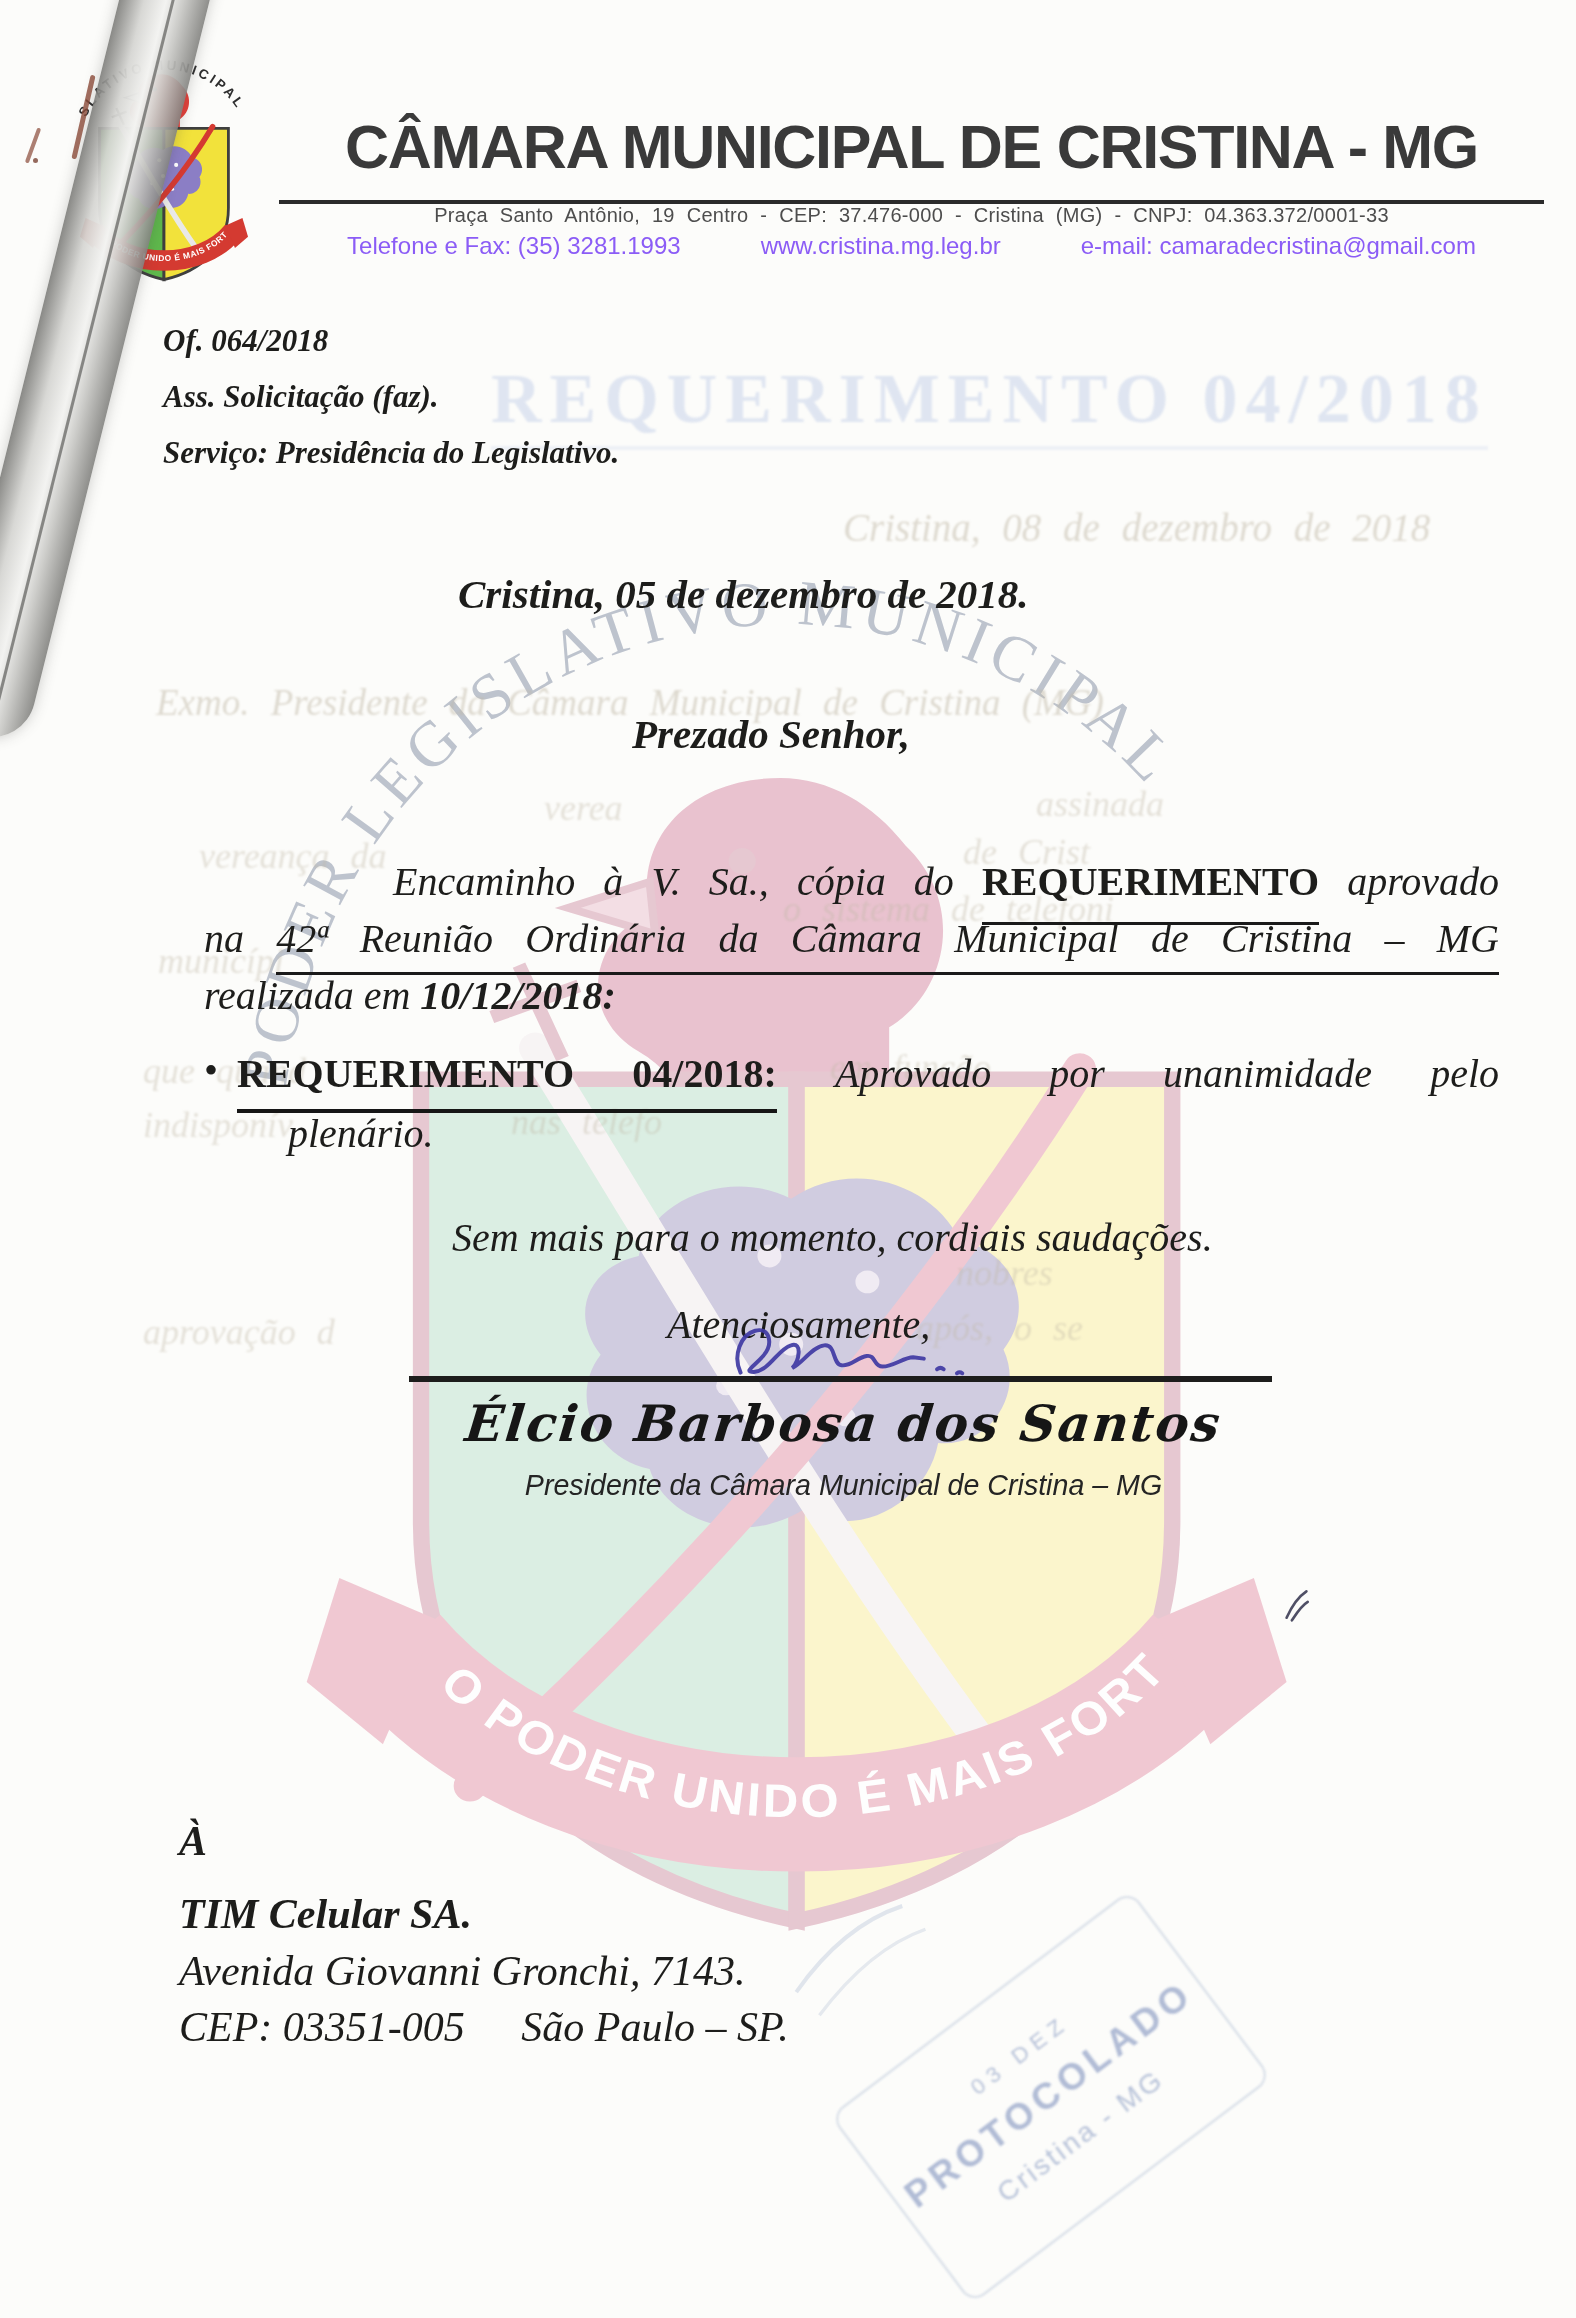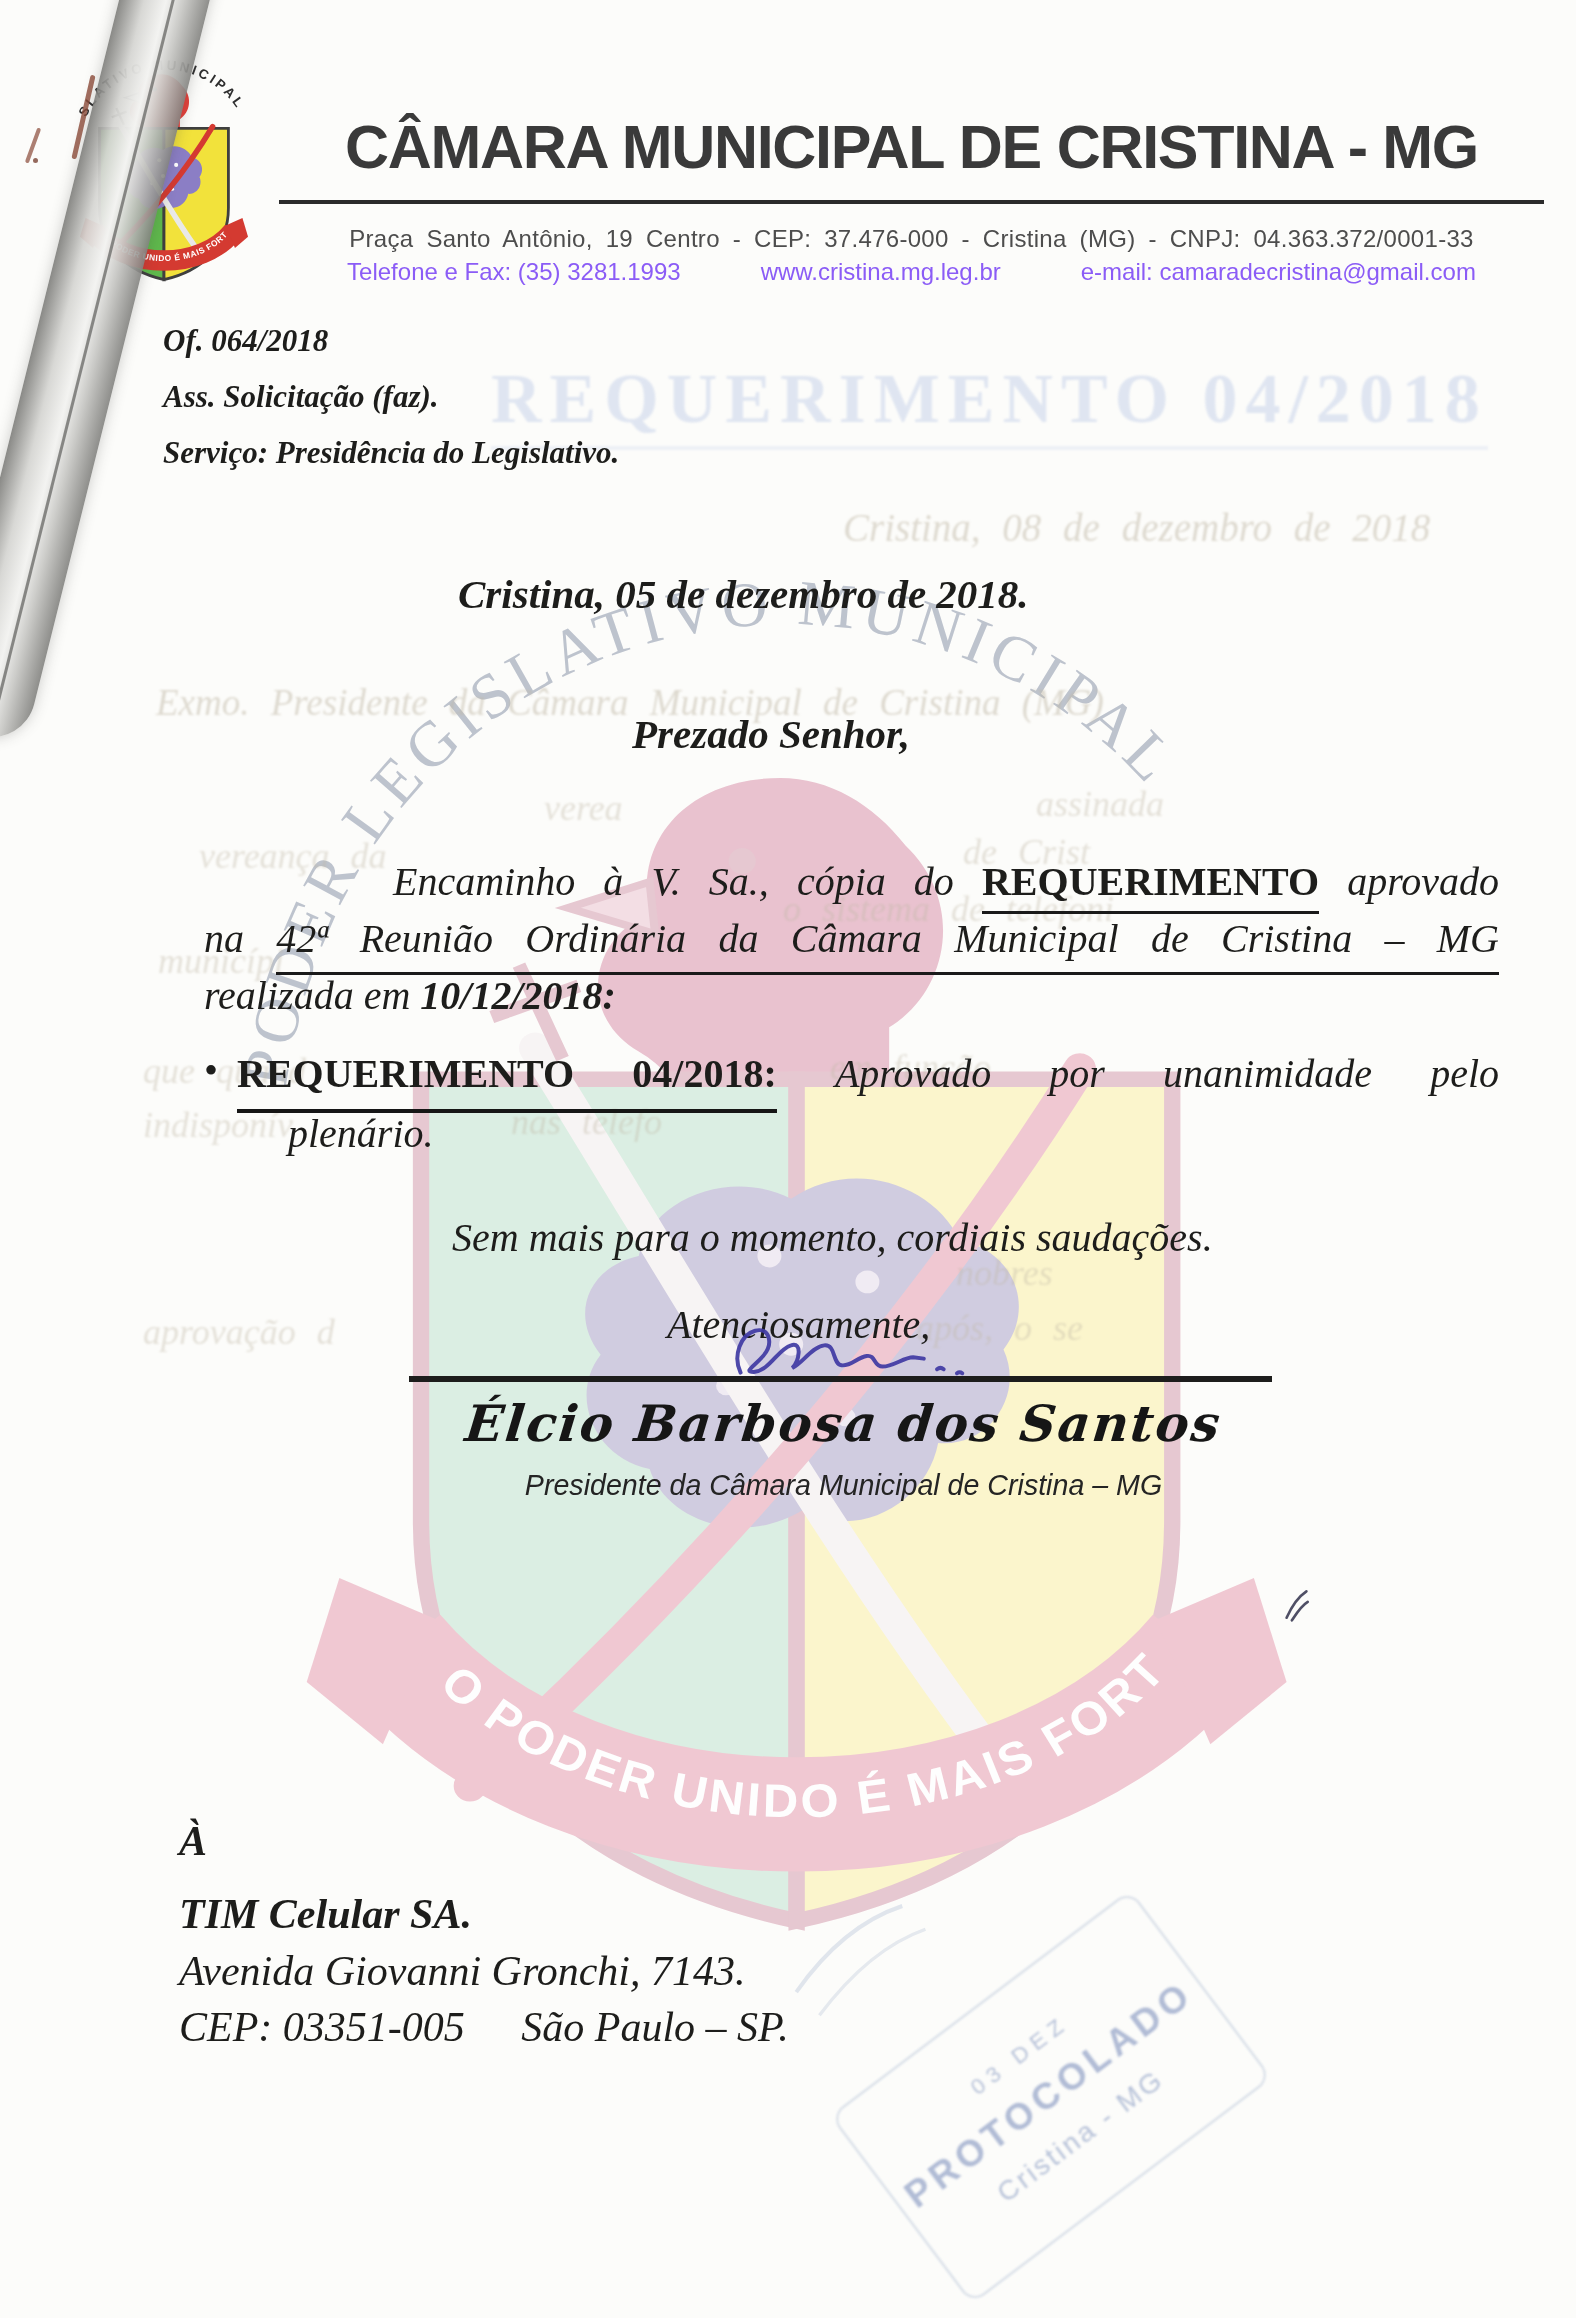--- a/index.html
+++ b/index.html
@@ -20,39 +20,39 @@
 
   
   .masthead{left:279px;top:112px;width:1265px;text-align:center;}
   .masthead-title{
     font-family:"Liberation Sans",sans-serif;
     font-weight:bold;font-size:61px;letter-spacing:-1.3px;
     color:#3a3a3a;white-space:nowrap;
     padding-bottom:18px;border-bottom:4.6px solid #2b2b2b;
   }
   .masthead-addr{
-    margin-top:21px;font-family:"Liberation Sans",sans-serif;
-    font-size:24px;color:#4d4d4d;letter-spacing:0.3px;word-spacing:6px;white-space:nowrap;
+    margin-top:0;font-family:"Liberation Sans",sans-serif;
+    font-size:20px;color:#4d4d4d;letter-spacing:0.3px;word-spacing:6px;white-space:nowrap;
   }
   .masthead-contacts{
     margin-top:5.3px;display:flex;justify-content:center;gap:80px;
     font-family:"Liberation Sans",sans-serif;font-size:24px;color:#8b5cf6;
   }
 
   
   .ref-block{left:163px;top:313px;font-size:31px;font-weight:bold;font-style:italic;line-height:56px;}
 
   .date-line{left:458px;top:570px;font-size:41px;font-weight:bold;font-style:italic;}
   .salutation{left:632px;top:710px;font-size:41px;font-weight:bold;font-style:italic;}
 
   
   .para{left:204px;top:853px;width:1295px;font-size:40px;font-style:italic;line-height:57px;}
   .jline{text-align:justify;text-align-last:justify;}
   .indent{text-indent:189px;}
-  .emph-upright{font-style:normal;font-weight:bold;border-bottom:3.3px solid #1a1a1a;padding-bottom:7px;}
+  .emph-upright{font-style:normal;font-weight:bold;border-bottom:3.3px solid #1a1a1a;padding-bottom:18px;}
   .u-ital{border-bottom:3.3px solid #1a1a1a;padding-bottom:11px;}
   .b-ital{font-weight:bold;}
 
   .bullet-item{left:204px;top:1044px;width:1295px;font-size:40px;line-height:60px;}
   .bullet-line1{position:relative;padding-left:33px;}
   .bullet-dot{position:absolute;left:0;top:-2.7px;font-style:normal;}
   .bullet-label{font-style:normal;font-weight:bold;border-bottom:4px solid #161616;padding-bottom:13px;}
   .bullet-rest{font-style:italic;}
   .bullet-line2{padding-left:84px;font-style:italic;}
 

